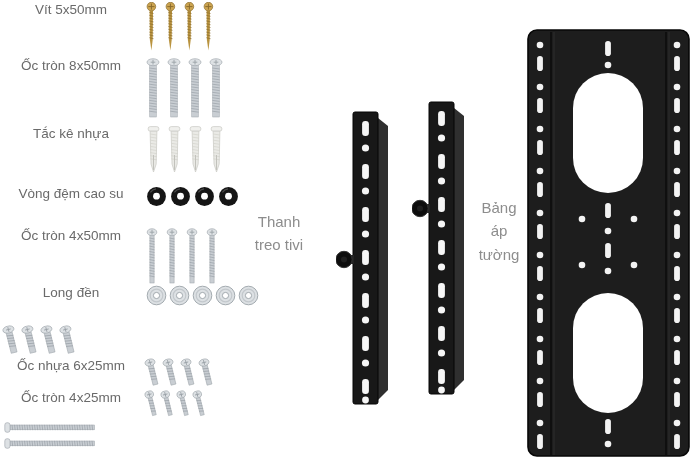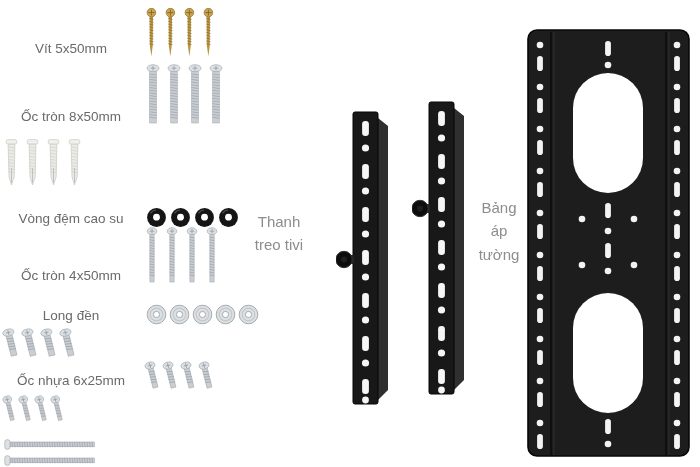--- a/index.html
+++ b/index.html
@@ -2,21 +2,21 @@
 <html><head>
 <meta charset="utf-8">
 <style>
   *{margin:0;padding:0;box-sizing:border-box}
   html,body{background:#ffffff}
   body{font-family:"Liberation Sans",sans-serif}
   .stage{position:relative;width:700px;height:467px;background:#ffffff;overflow:hidden}
 
   
   #parts-list{position:absolute;left:0;top:2px;width:258px;display:flex;flex-direction:column}
-  .part-row{display:flex;align-items:flex-end}
+  .part-row{display:flex;align-items:flex-start}
   .part-label{width:142px;text-align:center;font-size:13.5px;color:#6a6a6a;line-height:1.25;flex:0 0 auto}
   .part-icons{display:flex;align-items:center;gap:7px;margin-left:4px}
 
   .row-screw_gold{height:56px}
   .row-screw_gold .part-icons{gap:8px}
   .row-bolt_8x50{height:68px}
   .row-bolt_8x50 .part-icons{gap:7px}
   .row-anchor{height:60px}
   .row-anchor .part-icons{gap:6px}
   .row-rubber_washer{height:42px}
@@ -201,20 +201,21 @@
             <line x1="3.35" y1="45.1" x2="10.65" y2="46.1" stroke="#9aa1a7" stroke-width="0.7"></line>
             <line x1="3.35" y1="47.800000000000004" x2="10.65" y2="48.800000000000004" stroke="#9aa1a7" stroke-width="0.7"></line>
             <line x1="3.35" y1="50.5" x2="10.65" y2="51.5" stroke="#9aa1a7" stroke-width="0.7"></line>
             <line x1="3.35" y1="53.2" x2="10.65" y2="54.2" stroke="#9aa1a7" stroke-width="0.7"></line>
             <ellipse cx="7" cy="4.2" rx="6" ry="3.5" fill="#dde1e4" stroke="#9aa1a7" stroke-width="0.6"></ellipse>
             <path d="M7 1.8 V6.6 M4.7 4.2 H9.3" stroke="#9aa1a7" stroke-width="0.9" fill="none"></path>
           </svg>
         </div>
       </div>
       <div class="part-row row-anchor">
+        <div class="part-label">Tắc kê nhựa</div>
         <div class="part-icons">
           <svg width="15" height="47" viewBox="0 0 15 47">
             <rect x="2.1" y="0.6" width="10.8" height="4.6" rx="2.2" fill="#f0f0ed" stroke="#c8c8c3" stroke-width="0.7"></rect>
             <path d="M4.1 5.2 h6.8 l-0.7 32.8 L7.5 46 L5 38 Z" fill="#eaeae6" stroke="#c8c8c3" stroke-width="0.7"></path>
             <line x1="4.2" y1="8" x2="10.8" y2="9" stroke="#d2d2cc" stroke-width="0.7"></line>
             <line x1="4.2" y1="11.1" x2="10.8" y2="12.1" stroke="#d2d2cc" stroke-width="0.7"></line>
             <line x1="4.2" y1="14.2" x2="10.8" y2="15.2" stroke="#d2d2cc" stroke-width="0.7"></line>
             <line x1="4.2" y1="17.3" x2="10.8" y2="18.3" stroke="#d2d2cc" stroke-width="0.7"></line>
             <line x1="4.2" y1="20.4" x2="10.8" y2="21.4" stroke="#d2d2cc" stroke-width="0.7"></line>
             <line x1="4.2" y1="23.5" x2="10.8" y2="24.5" stroke="#d2d2cc" stroke-width="0.7"></line>
@@ -490,20 +491,21 @@
             <line x1="3.6" y1="12.7" x2="9.4" y2="13.7" stroke="#9aa1a7" stroke-width="0.7"></line>
             <line x1="3.6" y1="15.4" x2="9.4" y2="16.4" stroke="#9aa1a7" stroke-width="0.7"></line>
             <line x1="3.6" y1="18.1" x2="9.4" y2="19.1" stroke="#9aa1a7" stroke-width="0.7"></line>
             <line x1="3.6" y1="20.8" x2="9.4" y2="21.8" stroke="#9aa1a7" stroke-width="0.7"></line>
             <ellipse cx="6.5" cy="4.2" rx="5" ry="3.5" fill="#dde1e4" stroke="#9aa1a7" stroke-width="0.6"></ellipse>
             <path d="M6.5 1.8 V6.6 M4.2 4.2 H8.8" stroke="#9aa1a7" stroke-width="0.9" fill="none"></path>
           </svg>
         </div>
       </div>
       <div class="part-row row-bolt_4x25">
+        <div class="part-label">Ốc tròn 4x25mm</div>
         <div class="part-icons">
           <svg width="11" height="27" viewBox="0 0 11 27">
             <rect x="3.6" y="7" width="3.8" height="18.5" fill="#c9ced3" stroke="#9aa1a7" stroke-width="0.5"></rect>
             <line x1="3.2" y1="10" x2="7.800000000000001" y2="11" stroke="#9aa1a7" stroke-width="0.7"></line>
             <line x1="3.2" y1="12.7" x2="7.800000000000001" y2="13.7" stroke="#9aa1a7" stroke-width="0.7"></line>
             <line x1="3.2" y1="15.4" x2="7.800000000000001" y2="16.4" stroke="#9aa1a7" stroke-width="0.7"></line>
             <line x1="3.2" y1="18.1" x2="7.800000000000001" y2="19.1" stroke="#9aa1a7" stroke-width="0.7"></line>
             <line x1="3.2" y1="20.8" x2="7.800000000000001" y2="21.8" stroke="#9aa1a7" stroke-width="0.7"></line>
             <ellipse cx="5.5" cy="4.2" rx="4.3" ry="3.5" fill="#dde1e4" stroke="#9aa1a7" stroke-width="0.6"></ellipse>
             <path d="M5.5 1.8 V6.6 M3.2 4.2 H7.8" stroke="#9aa1a7" stroke-width="0.9" fill="none"></path>

